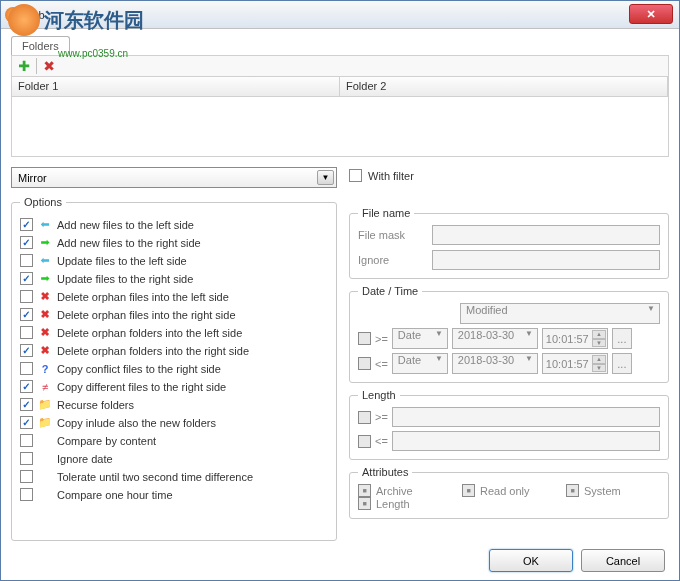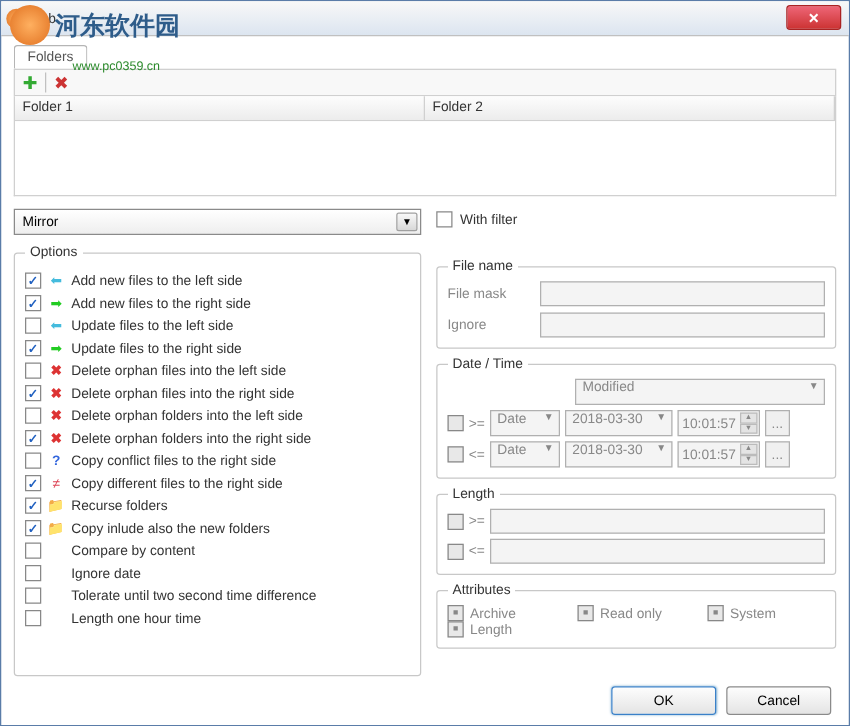--- a/index.html
+++ b/index.html
@@ -184,21 +184,21 @@
                 <span class="lbl">Ignore date</span>
               </div>
               <div class="opt">
                 <div class="cb"></div>
                 <div class="opt-ico "></div>
                 <span class="lbl">Tolerate until two second time difference</span>
               </div>
               <div class="opt">
                 <div class="cb"></div>
                 <div class="opt-ico "></div>
-                <span class="lbl">Length one hour time</span>
+                <span class="lbl">Compare one hour time</span>
               </div>
             </div>
         </fieldset>
       </div>
 
       <div class="right-col">
         <div class="filter-row">
           <div class="cb"></div>
           <span class="lbl">With filter</span>
         </div>

